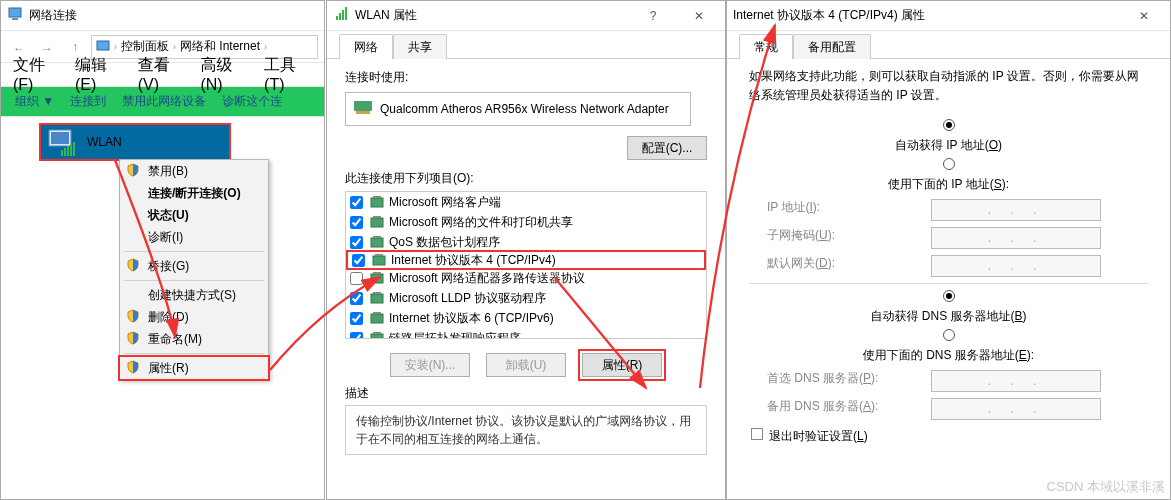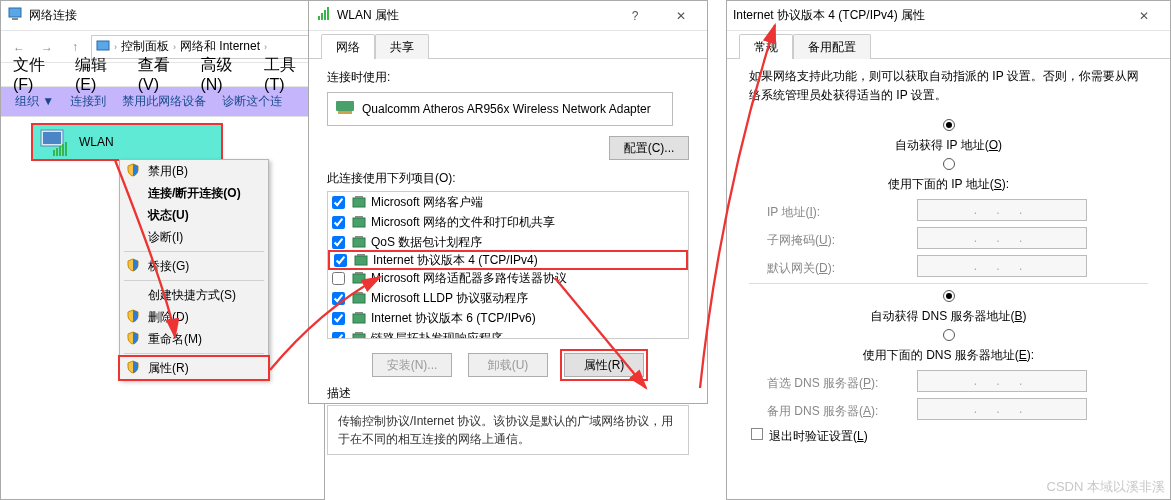--- a/index.html
+++ b/index.html
@@ -45,26 +45,26 @@
     display: flex; align-items: center; padding: 0 4px; gap: 4px;
     font-size: 12px; overflow: hidden; white-space: nowrap;
   }
   .crumb-sep { color: #888; font-size: 9px; }
   #menu-row {
     height: 24px; display: flex; align-items: center; gap: 14px;
     padding: 0 12px; border-bottom: 1px solid #e5e5e5; font-size: 16px;
   }
   #tool-row {
     height: 30px; display: flex; align-items: center; gap: 16px;
-    padding: 0 14px; background: #c4b5fd; color: #1a4a8a; font-size: 12px;
+    padding: 0 14px; background: #22c55e; color: #1a4a8a; font-size: 12px;
     border-bottom: 1px solid #e0e0e0;
   }
   .wlan-tile {
-    position: absolute; left: 30px; top: 122px; width: 192px; height: 38px;
-    border: 2px solid #e33; background: #5eead4;
+    position: absolute; left: 38px; top: 122px; width: 192px; height: 38px;
+    border: 2px solid #e33; background: #0369a1;
     display: flex; align-items: center; padding: 2px 4px; gap: 6px;
   }
   .wlan-tile .tile-icon {
     width: 36px; height: 32px; position: relative;
   }
   .wlan-tile .tile-text { flex:1; font-size:12px; }
   
   .ctx-menu {
     position: absolute; left: 118px; top: 158px; width: 150px;
     background: #f2f2f2; border: 1px solid #b6b6b6;
@@ -75,21 +75,21 @@
     height: 22px; display: flex; align-items: center; padding: 0 10px 0 28px;
     position: relative; font-size: 12px;
   }
   .ctx-item.bold { font-weight: 600; }
   .ctx-item .shield {
     position: absolute; left: 6px; top: 3px;
   }
   .ctx-sep { height: 1px; background: #d0d0d0; margin: 3px 4px; }
   .ctx-redbox { border: 2px solid #e33; margin: -2px; }
   
-  #win-wlan { left: 308px; top: 0; width: 400px; height: 404px; }
+  #win-wlan { left: 326px; top: 0; width: 400px; height: 500px; }
   .tabrow {
     height: 28px; display: flex; align-items: flex-end; padding: 0 12px;
     border-bottom: 1px solid #ccc; gap: 0;
   }
   .tab {
     padding: 4px 14px 3px; border: 1px solid #ccc; border-bottom: none;
     background: #fff; font-size: 12px; position: relative; top: 1px;
     border-radius: 2px 2px 0 0;
   }
   .tab.active { background: #fff; z-index: 2; }
@@ -131,21 +131,21 @@
   .radio-row { display: flex; align-items: center; gap: 6px; margin: 4px 0; flex-direction: column; }
   .radio-row .dot {
     width: 12px; height: 12px; border: 1px solid #555; border-radius: 50%;
     display: inline-flex; align-items: center; justify-content: center;
   }
   .radio-row .dot.sel::after {
     content: ""; width: 6px; height: 6px; background: #000; border-radius: 50%;
   }
   .acckey { text-decoration: underline; }
   .field-row {
-    display: flex; align-items: flex-end; margin: 6px 0 6px 18px; gap: 10px;
+    display: flex; align-items: flex-start; margin: 6px 0 6px 18px; gap: 24px;
   }
   .field-row .lbl { width: 140px; color: #888; }
   .ip-input {
     flex: 0 0 170px; height: 22px; border: 1px solid #bbb;
     background: #f7f7f7; color: #aaa; text-align: center;
     display: flex; align-items: center; justify-content: center;
     letter-spacing: 8px;
   }
   .groupline { border-top: 1px solid #ddd; margin: 6px 0; }
   .chk-row { display:flex; align-items:flex-start; gap:6px; margin-left:2px; margin-top:8px;}

